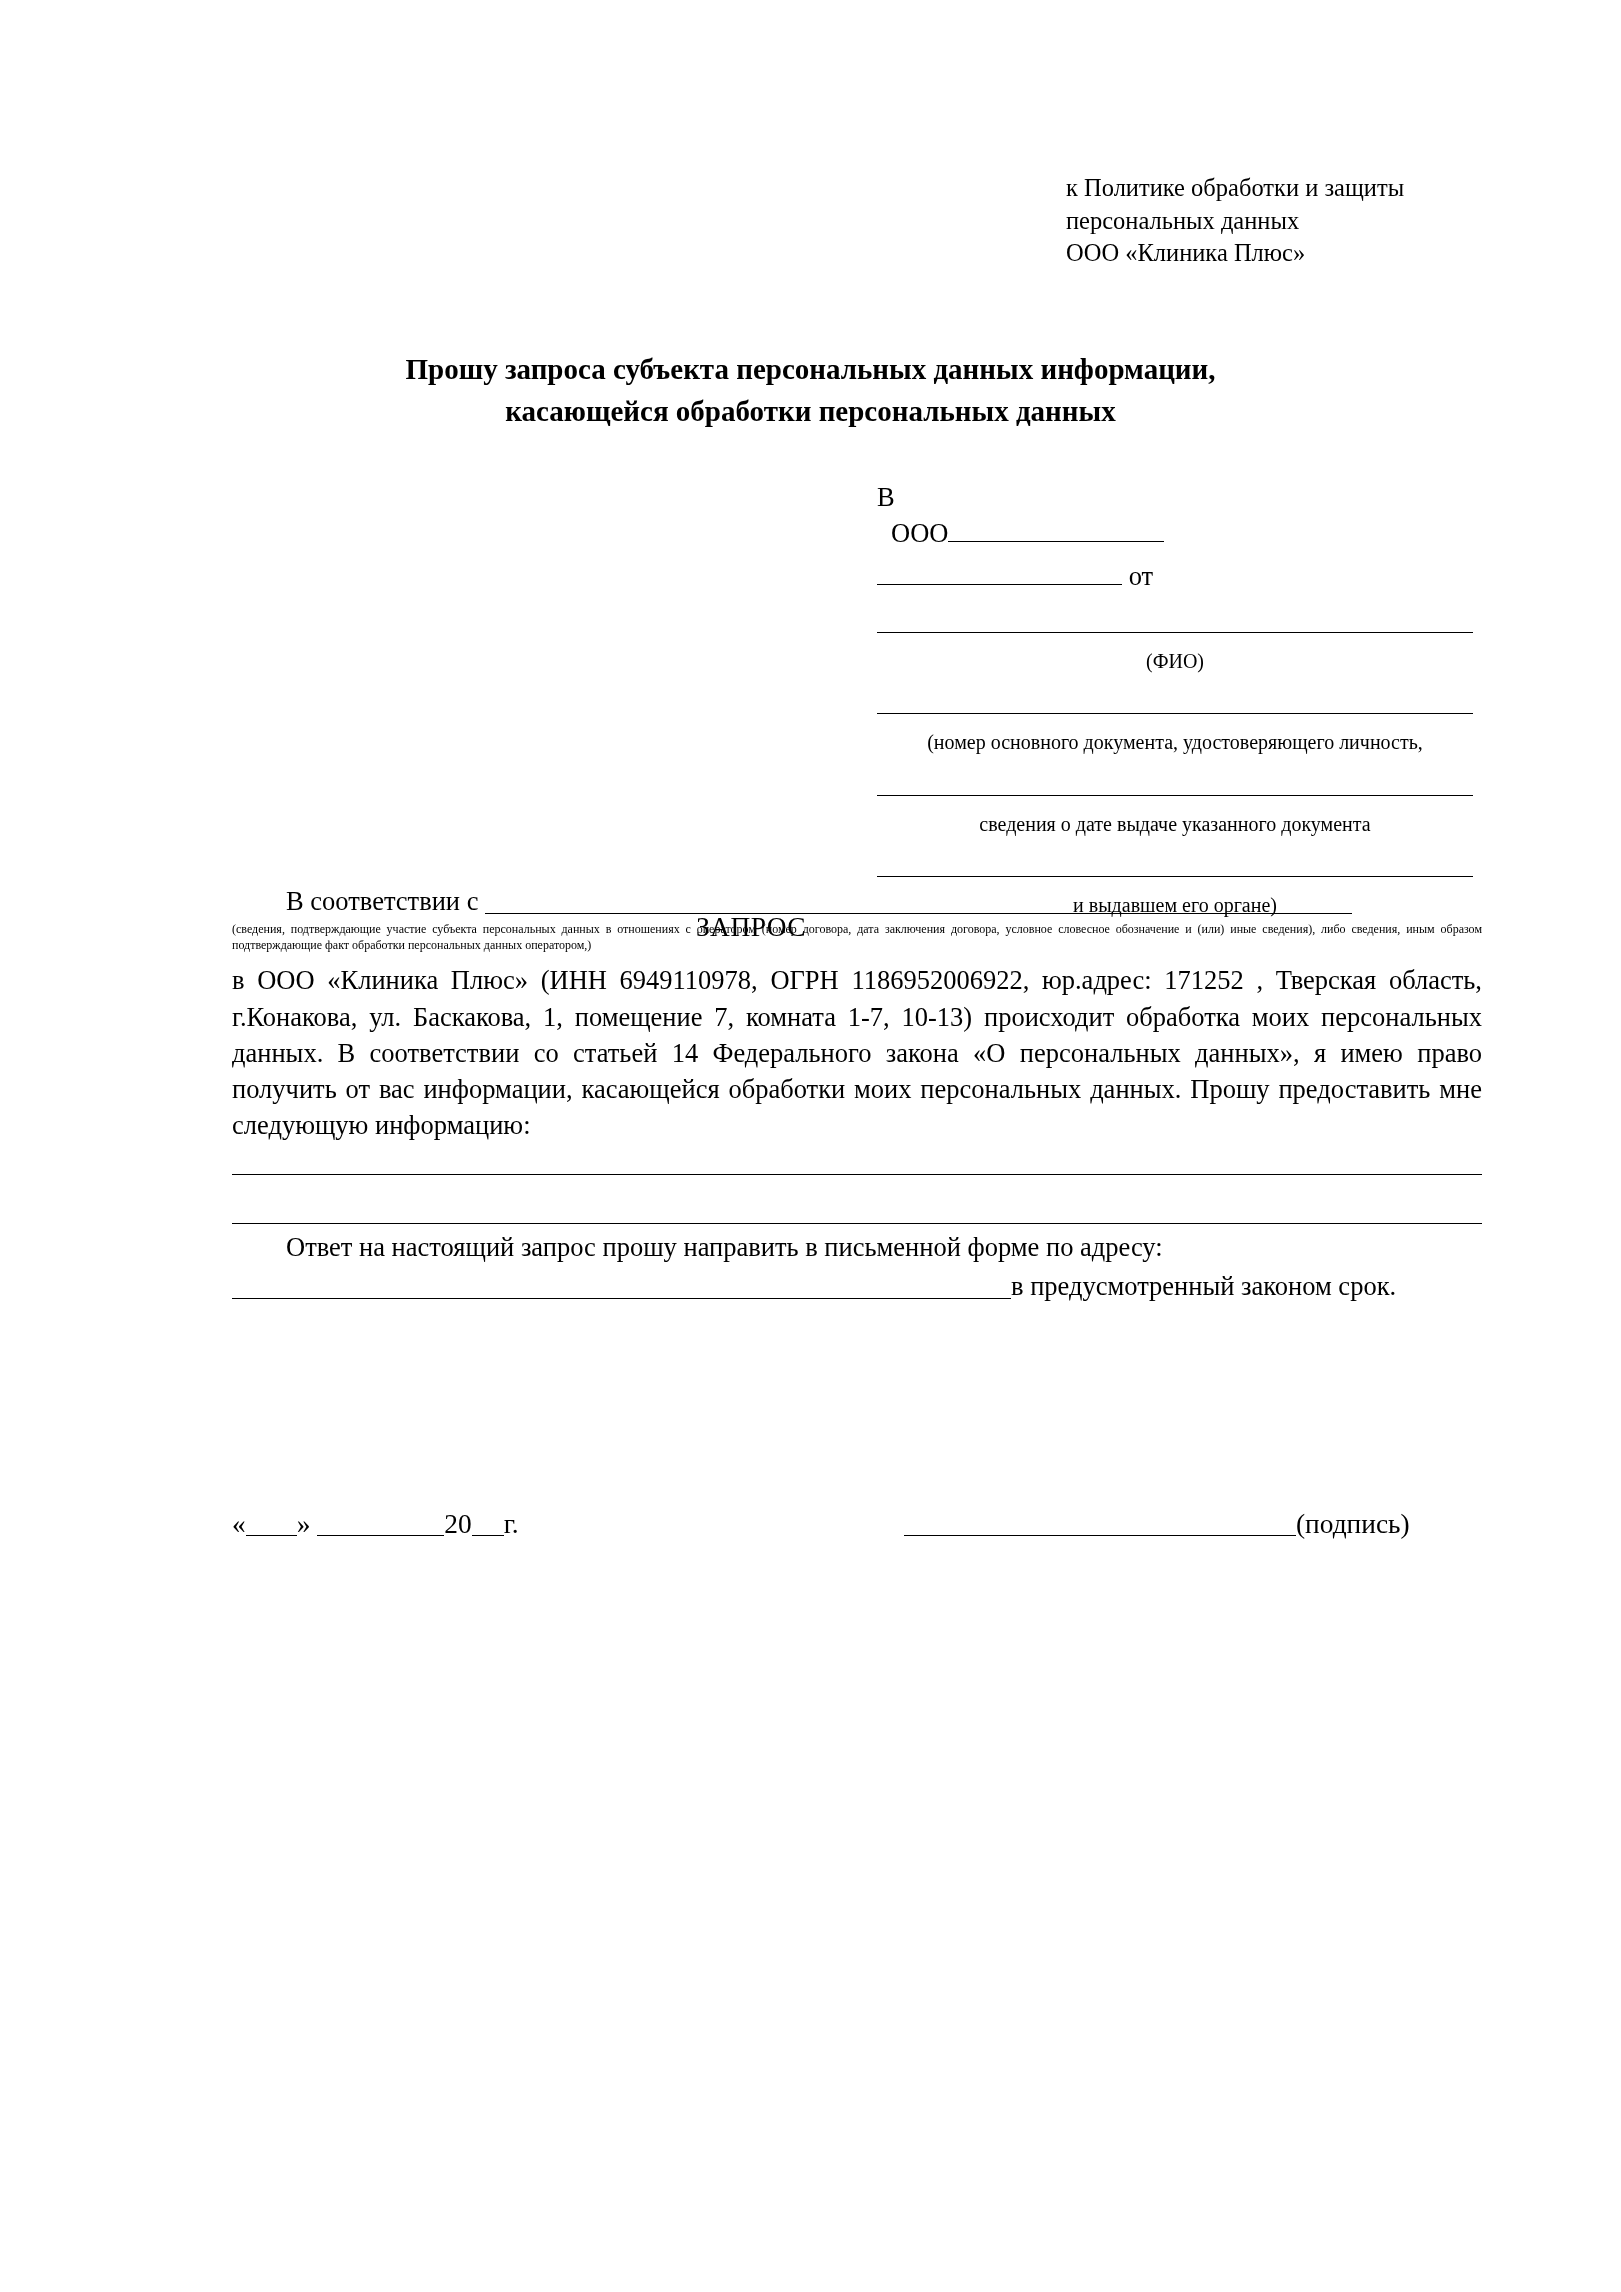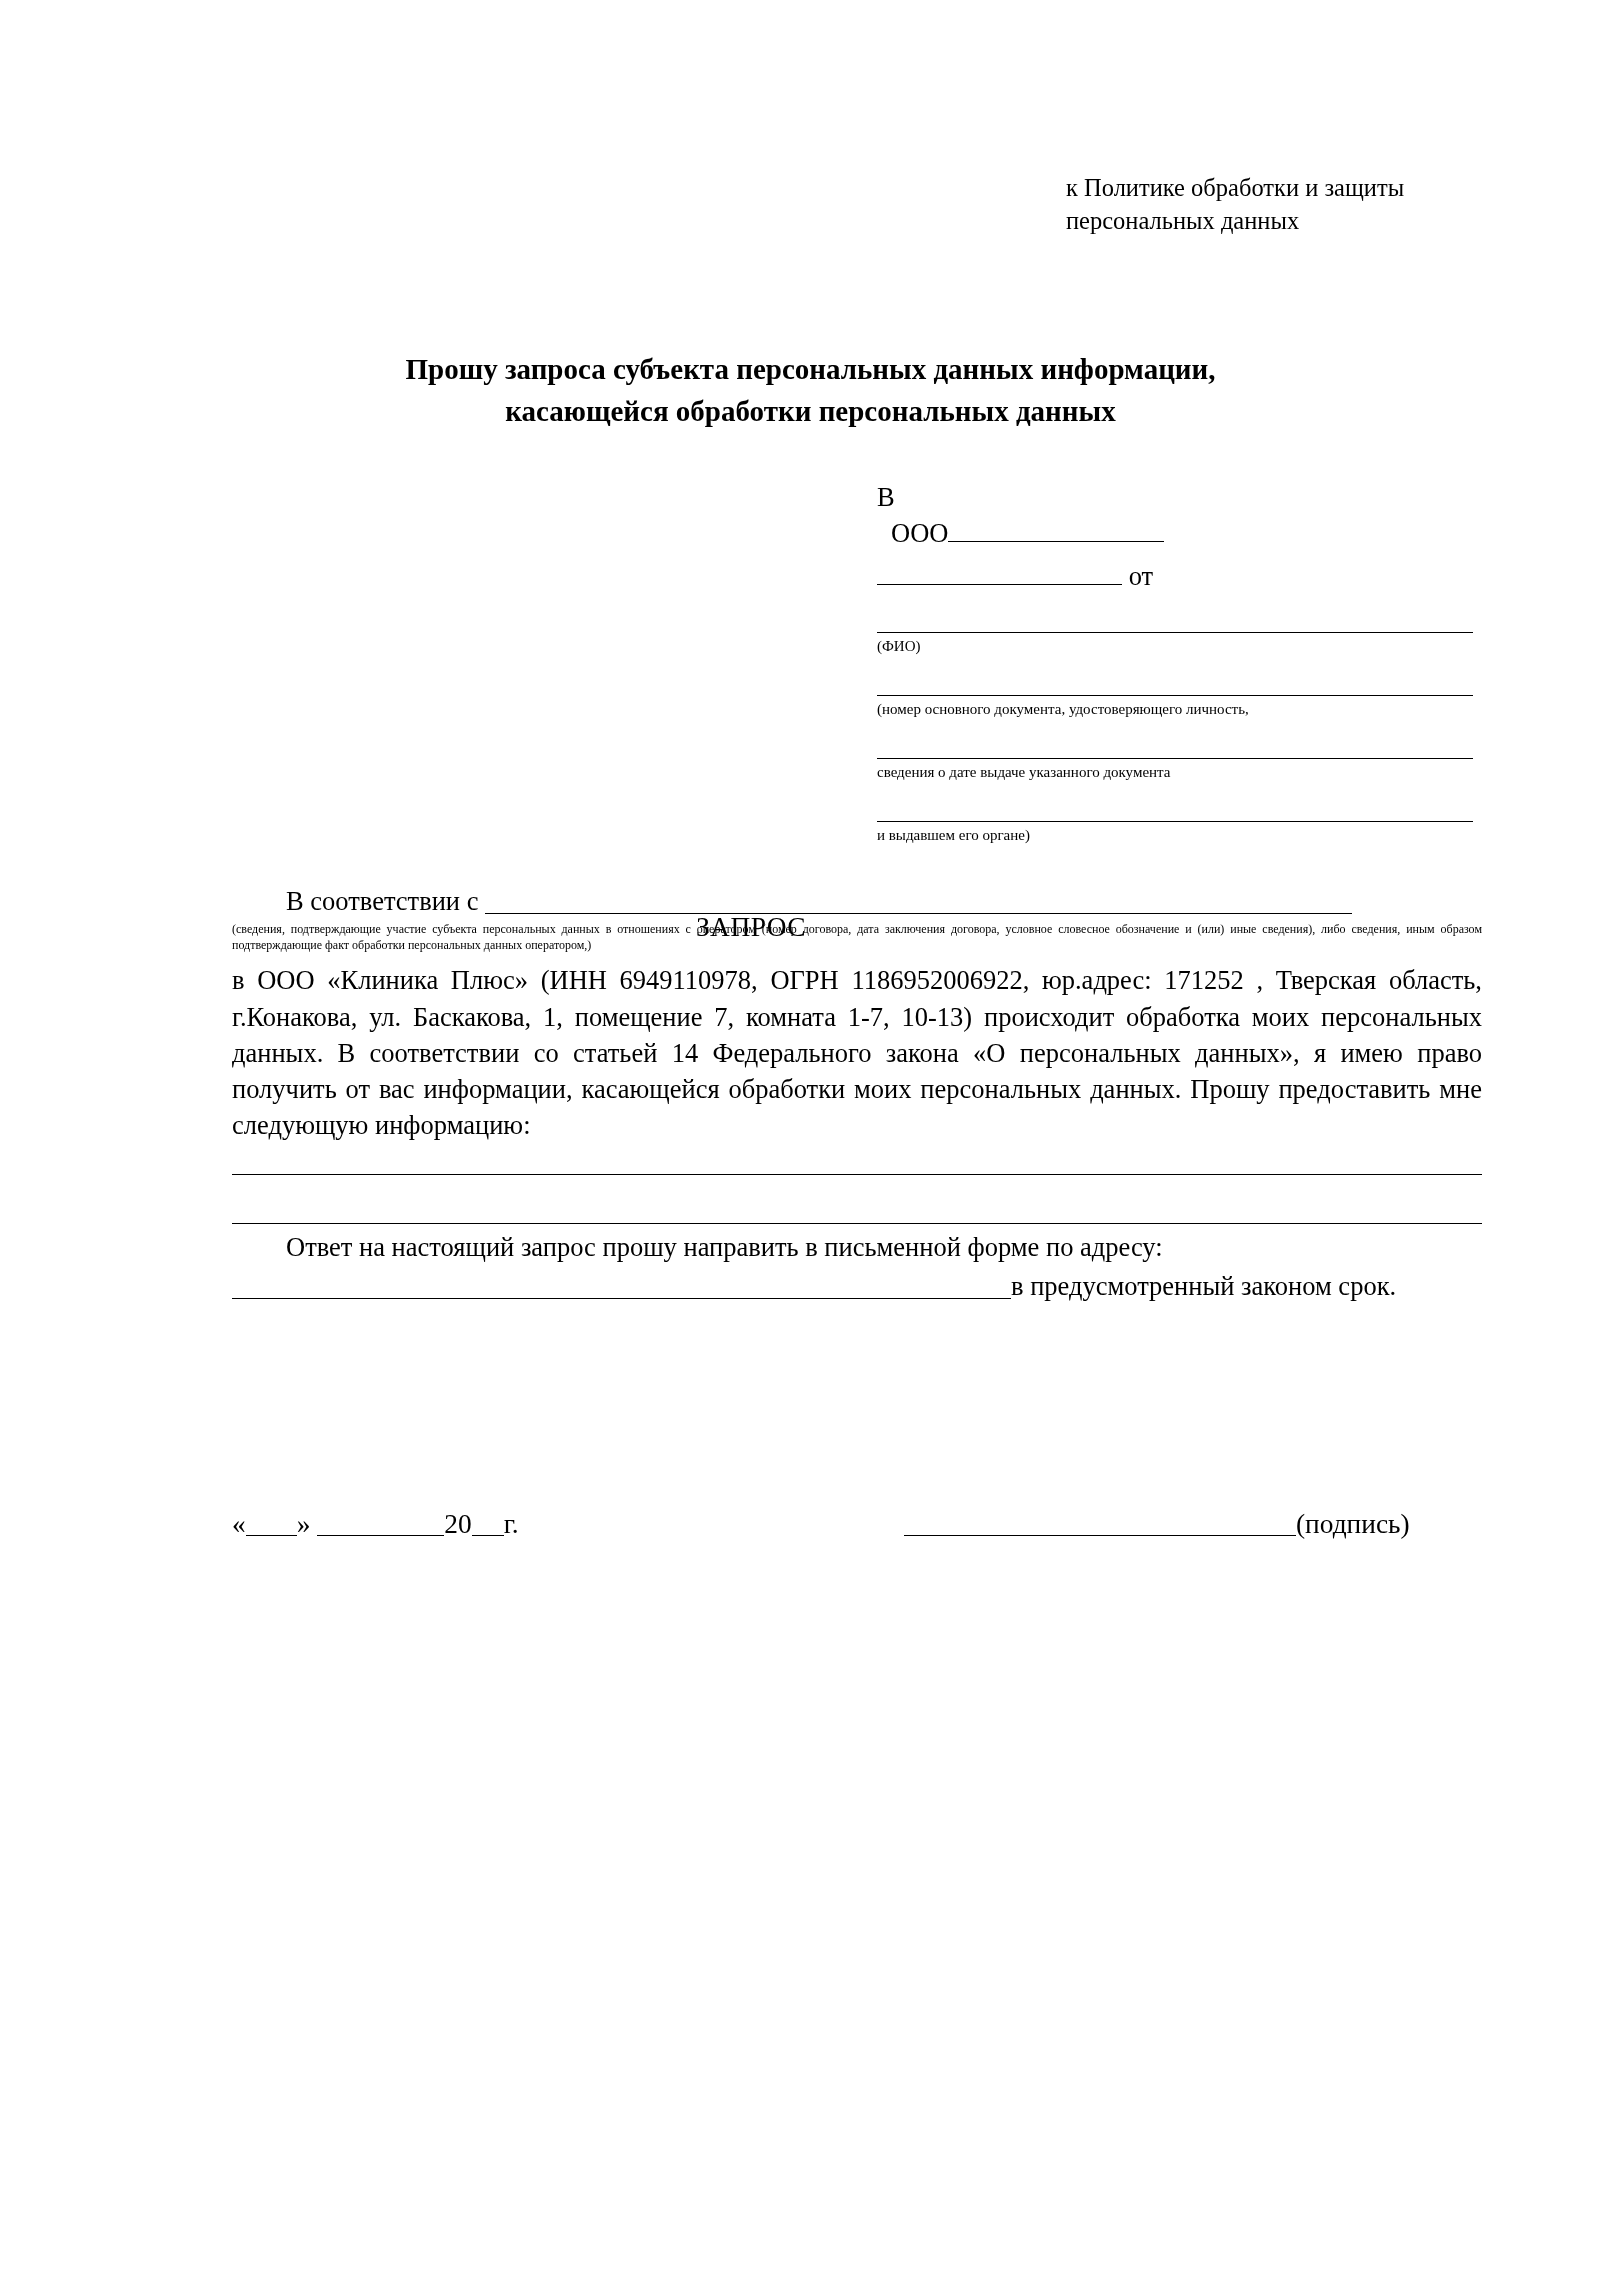--- a/index.html
+++ b/index.html
@@ -67,23 +67,24 @@
     vertical-align: baseline;
   }
 
   .fill-row {
     margin-top: 13.7px;
     width: 596px;
     border-bottom: 1.5px solid #000;
     height: 25.5px;
   }
   .caption {
-    font-size: 15px;
+    font-size: 20px;
+    text-align: center;
     line-height: 1.25;
-    margin-top: 4px;
+    margin-top: 16px;
     width: 596px;
   }
 
   
   .zapros {
     position: absolute;
     left: 0;
     top: 912px;
     width: 1502px;
     text-align: center;
@@ -205,20 +206,21 @@
   }
 </style>
 </head>
 <body>
 
 <div class="page">
 
   <div class="header-block">
     <div>к Политике обработки и защиты</div>
     <div>персональных данных</div>
+    <div>ООО «Клиника Плюс»</div>
   </div>
 
   <div class="title">
     <div>Прошу запроса субъекта персональных данных информации,</div>
     <div>касающейся обработки персональных данных</div>
   </div>
 
   <div class="addressee">
     <div class="line1">В</div>
     <div class="line2">

